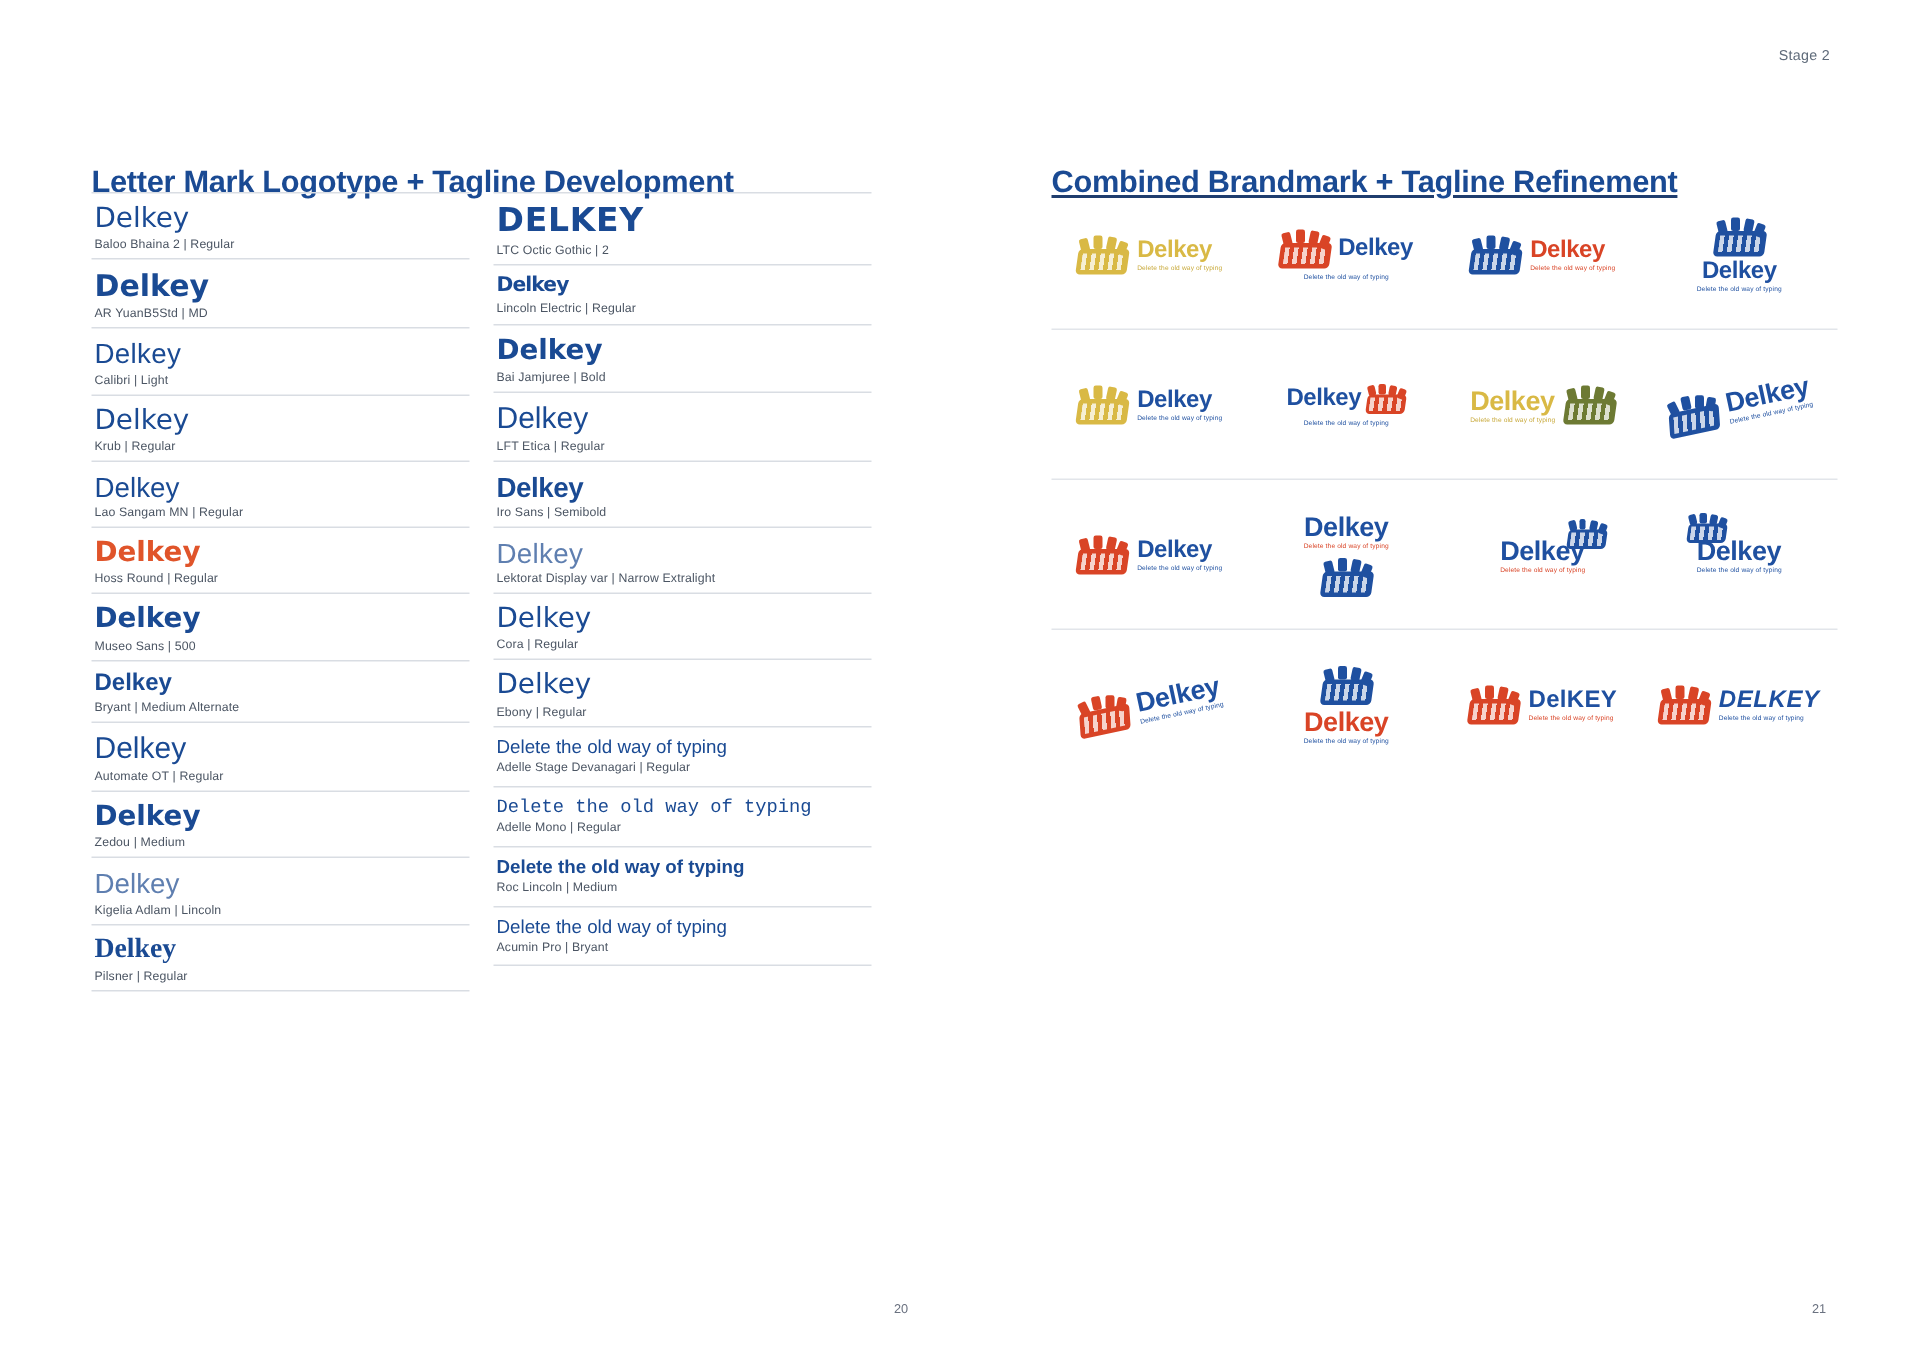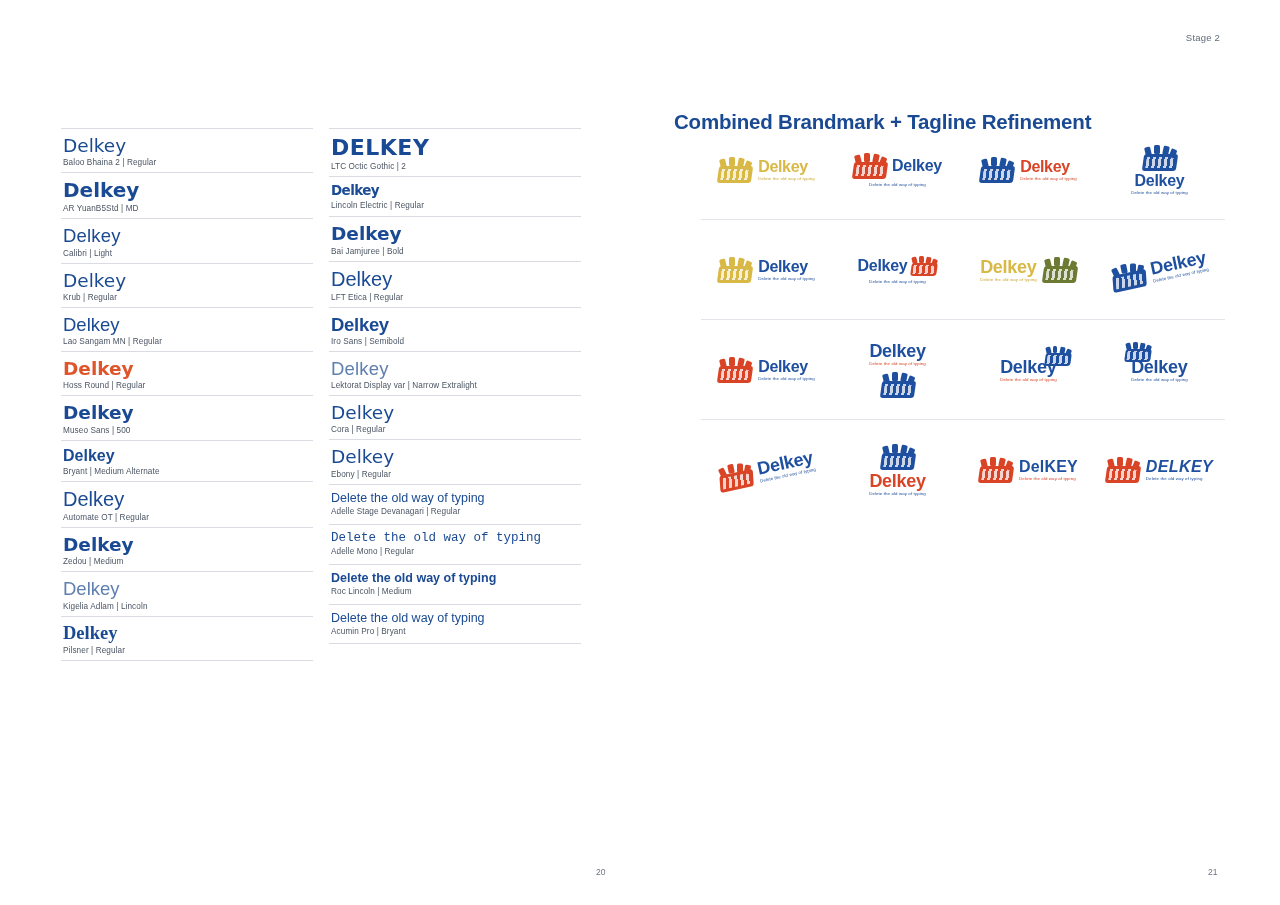--- a/index.html
+++ b/index.html
@@ -21,21 +21,21 @@
   }
   .stage-label {
     position: absolute;
     top: 32px;
     right: 60px;
     font-size: 9.5px;
     color: #5f6b7a;
     letter-spacing: .2px;
   }
   .col-left { position: absolute; left: 61px; top: 110px; width: 560px; }
-  .col-right { position: absolute; left: 674px; top: 110px; width: 520px; }
+  .col-right { position: absolute; left: 701px; top: 110px; width: 520px; text-decoration: underline; }
 
   h1.section-title {
     margin: 0;
     font-size: 20.5px;
     font-weight: bold;
     color: #1a4a93;
     letter-spacing: -0.2px;
   }
 
   
@@ -189,20 +189,23 @@
   .pn-left { left: 568px; margin-left: 28px; }
   .pn-right { left: 1208px; }
 </style>
 </head>
 <body>
 
 <div class="page">
 
   <div class="stage-label">Stage 2</div>
 
+  <div class="col-left">
+    <h1 class="section-title">Letter Mark Logotype + Tagline Development</h1>
+  </div>
 
   <div class="specimen-wrap" style="left:61px;">
 
     <div class="spec-col">
       <div class="spec-row">
         <div class="spec-sample v-dejavu sz-18">Delkey</div>
         <div class="spec-meta">Baloo Bhaina 2 | Regular</div>
       </div>
       <div class="spec-row">
         <div class="spec-sample v-dejavu-b sz-20">Delkey</div>

